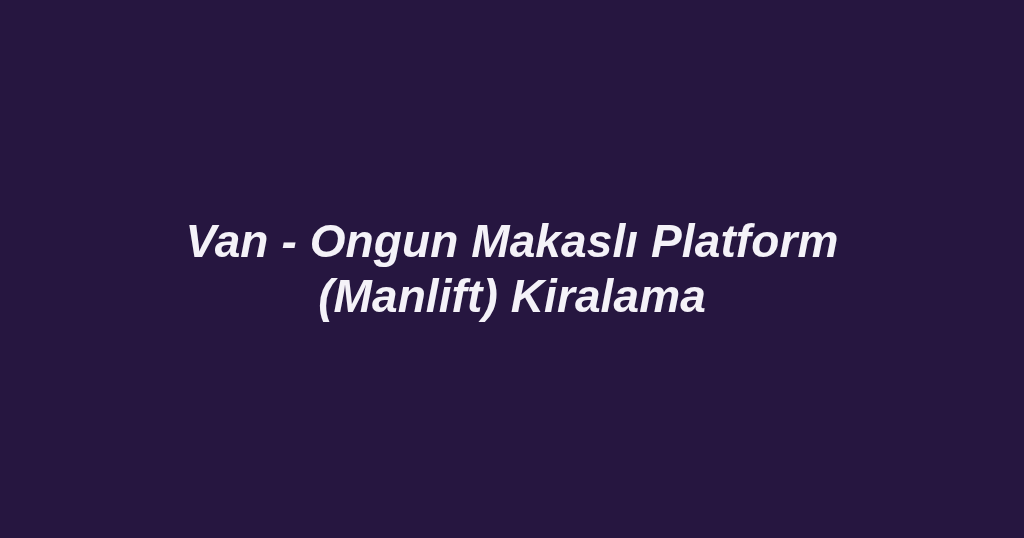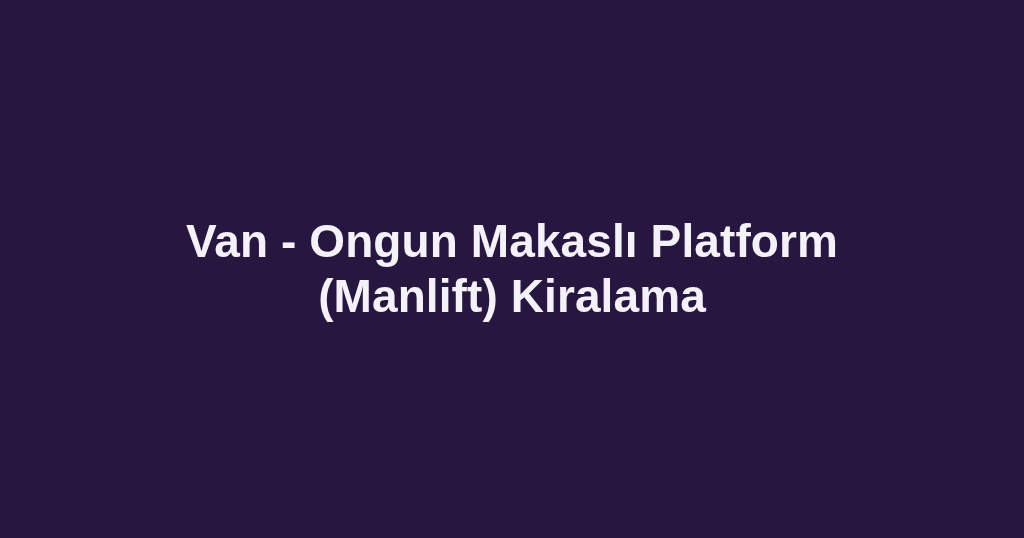--- a/index.html
+++ b/index.html
@@ -26,20 +26,21 @@
     align-items: center;
     justify-content: center;
   }
 
   .og-card__inner {
     width: 760px;
     margin: 12px auto;
     padding: 0 16px;
     box-sizing: border-box;
     text-align: center;
+    font-style: italic;
   }
 
   .og-card__title {
     margin: 0;
     font-family: "Liberation Sans", sans-serif;
     font-size: 46px;
     font-weight: 700;
     line-height: 55px;
     letter-spacing: 0.1px;
     color: #f4f2f8;

